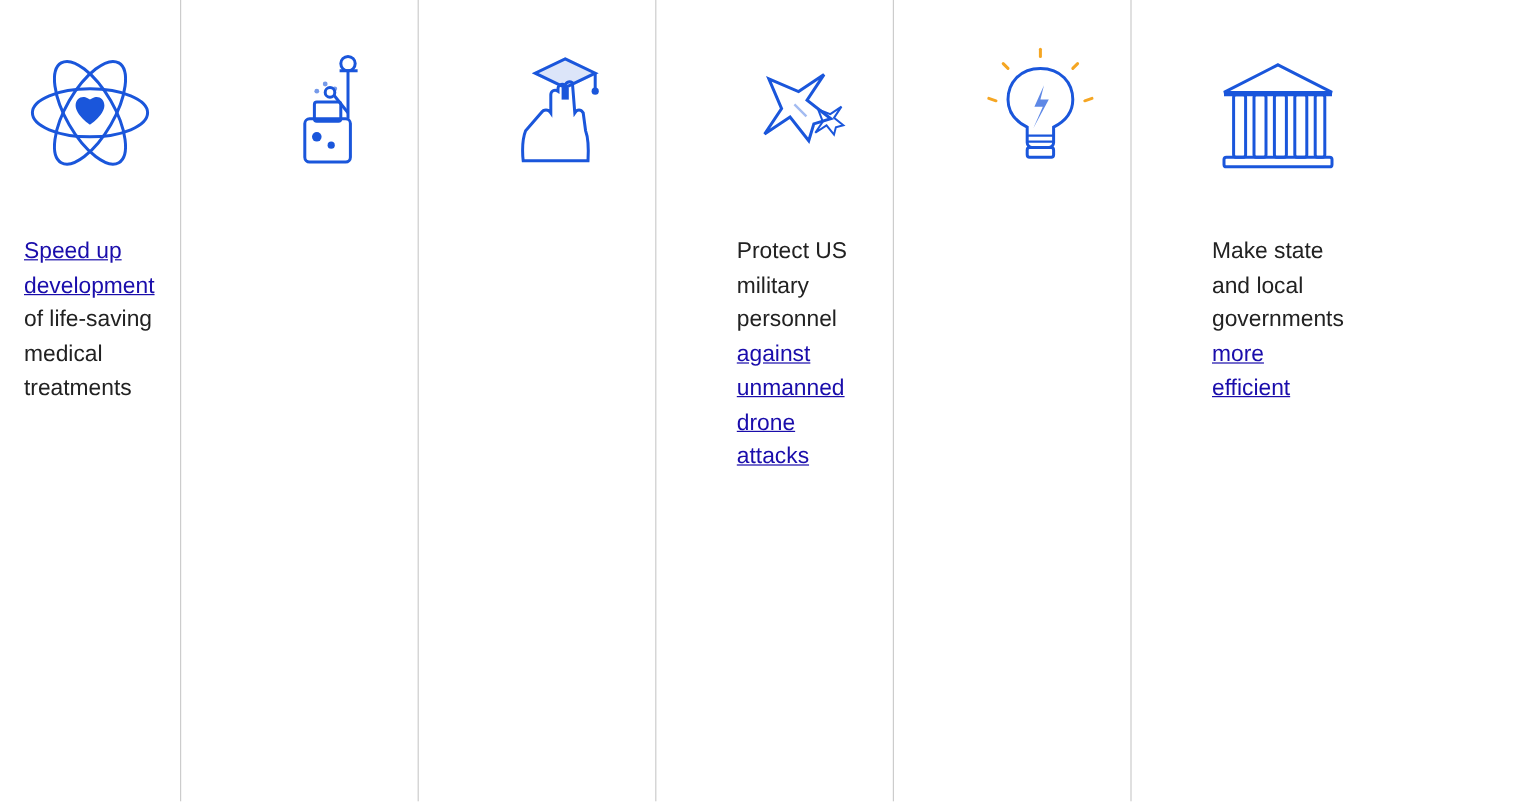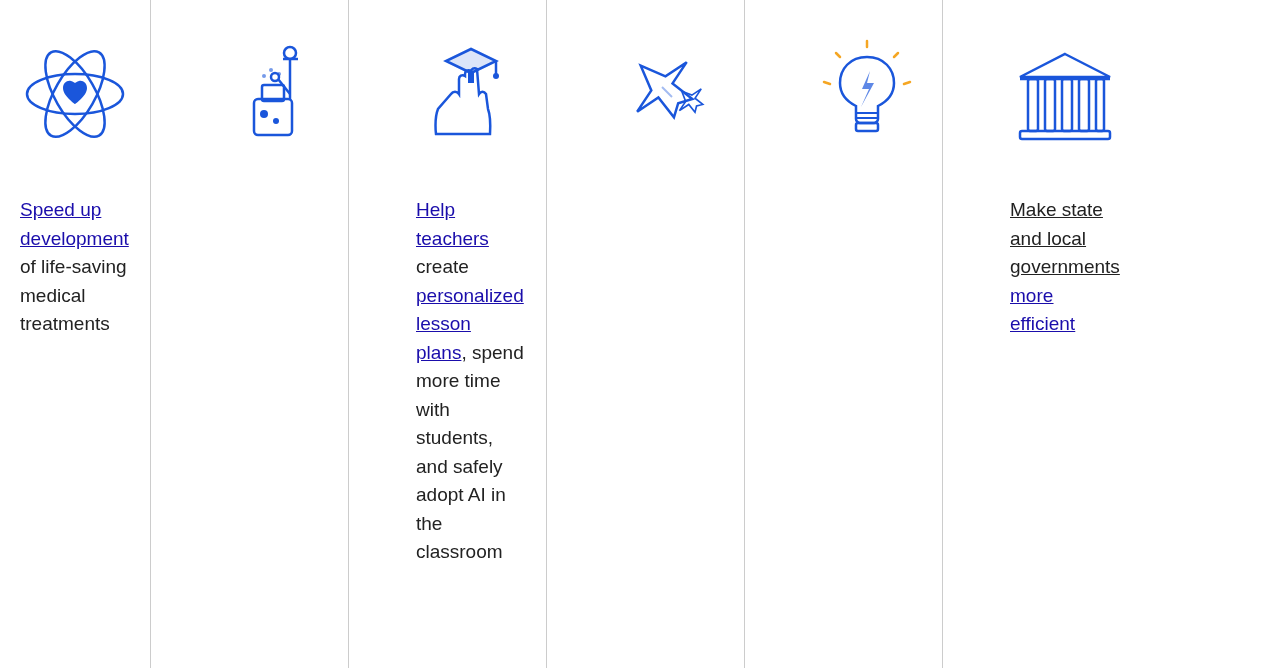--- a/index.html
+++ b/index.html
@@ -19,21 +19,20 @@
     .col {
       flex: 1;
       border-right: 1.5px solid #ccc;
       padding: 24px 20px 24px 20px;
       display: flex;
       flex-direction: column;
       align-items: flex-start;
     }
     .col:last-child {
       border-right: none;
-      text-decoration: underline;
     }
     .icon-area {
       width: 100%;
       display: flex;
       justify-content: center;
       margin-bottom: 32px;
       min-height: 140px;
       align-items: center;
     }
     .icon-area svg {
@@ -103,40 +102,40 @@
 
         <path d="M20 95 C20 95 18 80 22 70 L35 55 C37 52 41 52 43 55 L43 40 C43 37 46 35 49 37 L49 35 C49 32 52 30 55 32 L55 33 C55 30 58 28 61 30 L63 55 C65 52 68 52 70 55 L72 70 C75 78 74 95 74 95 Z" stroke="#1a56db" stroke-width="2.5" fill="none"></path>
 
         <polygon points="55,10 80,22 55,34 30,22" fill="#1a56db" opacity="0.15" stroke="#1a56db" stroke-width="2.5"></polygon>
         <polygon points="55,10 80,22 55,34 30,22" fill="none" stroke="#1a56db" stroke-width="2.5"></polygon>
         <rect x="52" y="34" width="6" height="10" fill="#1a56db"></rect>
         <line x1="80" y1="22" x2="80" y2="35" stroke="#1a56db" stroke-width="2.5"></line>
         <circle cx="80" cy="37" r="3" fill="#1a56db"></circle>
       </svg>
     </div>
-    <div class="text-area">
-      <a href="#">Help teachers</a> create <a href="#">personalized lesson plans</a>, spend more time with students, and safely adopt AI in the classroom
-    </div>
   </div>
 
   <div class="col">
     <div class="icon-area">
 
       <svg viewBox="0 0 110 110" fill="none" xmlns="http://www.w3.org/2000/svg">
 
         <g transform="rotate(-45 55 55)">
           <path d="M55 15 L65 40 L90 45 L65 50 L68 75 L55 68 L42 75 L45 50 L20 45 L45 40 Z" fill="none" stroke="#1a56db" stroke-width="2.5"></path>
         </g>
 
         <g transform="translate(60,60) rotate(-45) scale(0.55)">
           <path d="M20 0 L28 18 L48 22 L28 26 L30 44 L20 38 L10 44 L12 26 L-8 22 L12 18 Z" fill="none" stroke="#1a56db" stroke-width="3"></path>
         </g>
 
         <line x1="48" y1="48" x2="58" y2="58" stroke="#1a56db" stroke-width="2" opacity="0.4"></line>
       </svg>
+    </div>
+    <div class="text-area">
+      Protect US military personnel <a href="#">against unmanned drone attacks</a>
     </div>
   </div>
 
   <div class="col">
     <div class="icon-area">
 
       <svg viewBox="0 0 110 110" fill="none" xmlns="http://www.w3.org/2000/svg">
 
         <line x1="55" y1="8" x2="55" y2="2" stroke="#f5a623" stroke-width="2.5" stroke-linecap="round"></line>
         <line x1="82" y1="18" x2="86" y2="14" stroke="#f5a623" stroke-width="2.5" stroke-linecap="round"></line>

